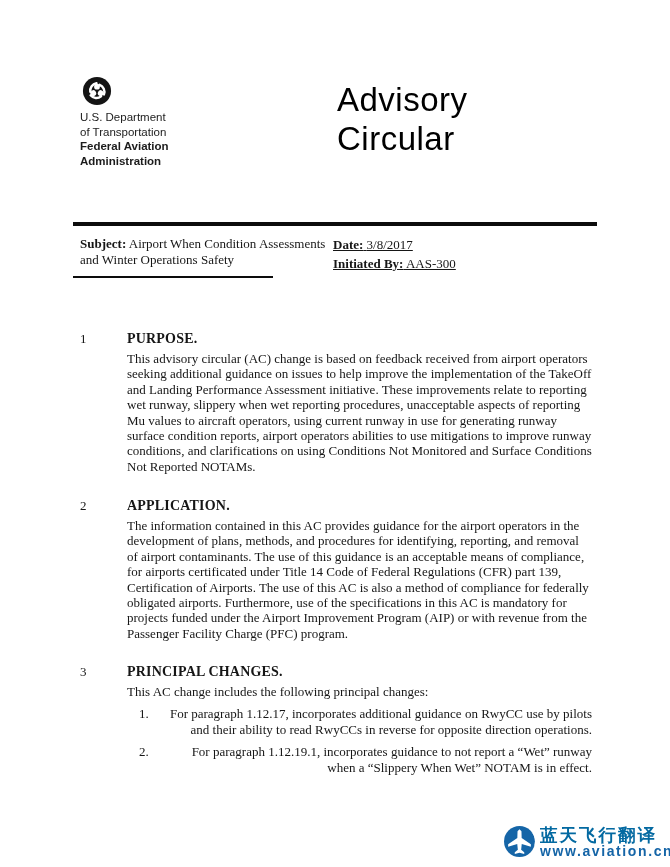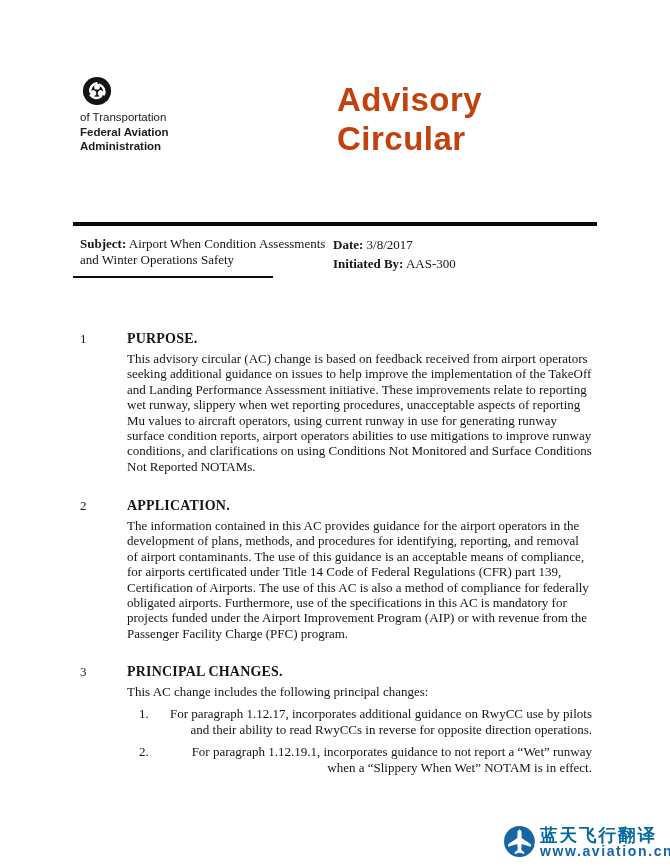--- a/index.html
+++ b/index.html
@@ -21,37 +21,37 @@
     font-family: "Liberation Sans", sans-serif;
     font-size: 11.5px;
     line-height: 14.5px;
     color: #1c1c1c;
   }
   .agency-line.bold { font-weight: bold; }
 
   .doc-title {
     position: absolute; left: 337px; top: 80px;
     font-family: "Liberation Sans", sans-serif;
-    font-weight: bold;
+    font-weight: normal;
     font-size: 33px;
     line-height: 39px;
-    color: #c2410c;
+    color: #000000;
     letter-spacing: 0.5px;
   }
 
   
   .rule-thick { position: absolute; left: 73px; top: 222px; width: 524px; height: 4px; background: #0c0c0c; }
   .rule-partial { position: absolute; left: 73px; top: 276px; width: 200px; height: 2px; background: #0c0c0c; }
 
   
   .meta-row { position: absolute; left: 80px; top: 236px; width: 517px; font-size: 13px; }
   .meta-subject { position: absolute; left: 0; top: 0; width: 252px; line-height: 15.5px; }
   .meta-col-date { position: absolute; left: 253px; top: 0; width: 125px; }
   .meta-col-ac { position: absolute; left: 380px; top: 0; width: 137px; }
-  .meta-line { line-height: 18.5px; white-space: nowrap; }
+  .meta-line { line-height: 18.5px; white-space: nowrap; text-decoration: underline; }
   .lbl { font-weight: bold; }
 
   
   .section { position: absolute; left: 80px; width: 512px; display: grid; grid-template-columns: 47px 1fr; }
   .section-1 { top: 331px; }
   .section-2 { top: 498px; }
   .section-3 { top: 664px; }
   .section-number { font-size: 13px; line-height: 16px; }
   .section-content { }
   .section-heading { font-weight: bold; font-size: 14px; line-height: 16px; margin-bottom: 4px; letter-spacing: 0.2px; }
@@ -99,20 +99,21 @@
         <g transform="rotate(120)">
           <circle cx="0" cy="-4.6" r="3.1"></circle>
           <path d="M 2.8,-6.6 A 8,8 0 0 1 7.4,3.6" stroke="#ffffff" stroke-width="2.6" fill="none" stroke-linecap="round"></path>
         </g>
         <g transform="rotate(240)">
           <circle cx="0" cy="-4.6" r="3.1"></circle>
           <path d="M 2.8,-6.6 A 8,8 0 0 1 7.4,3.6" stroke="#ffffff" stroke-width="2.6" fill="none" stroke-linecap="round"></path>
         </g>
       </g>
     </svg>
+    <div class="agency-line">U.S. Department</div>
     <div class="agency-line">of Transportation</div>
     <div class="agency-line bold">Federal Aviation</div>
     <div class="agency-line bold">Administration</div>
   </div>
 
   <div class="doc-title">
     <div>Advisory</div>
     <div>Circular</div>
   </div>
 

